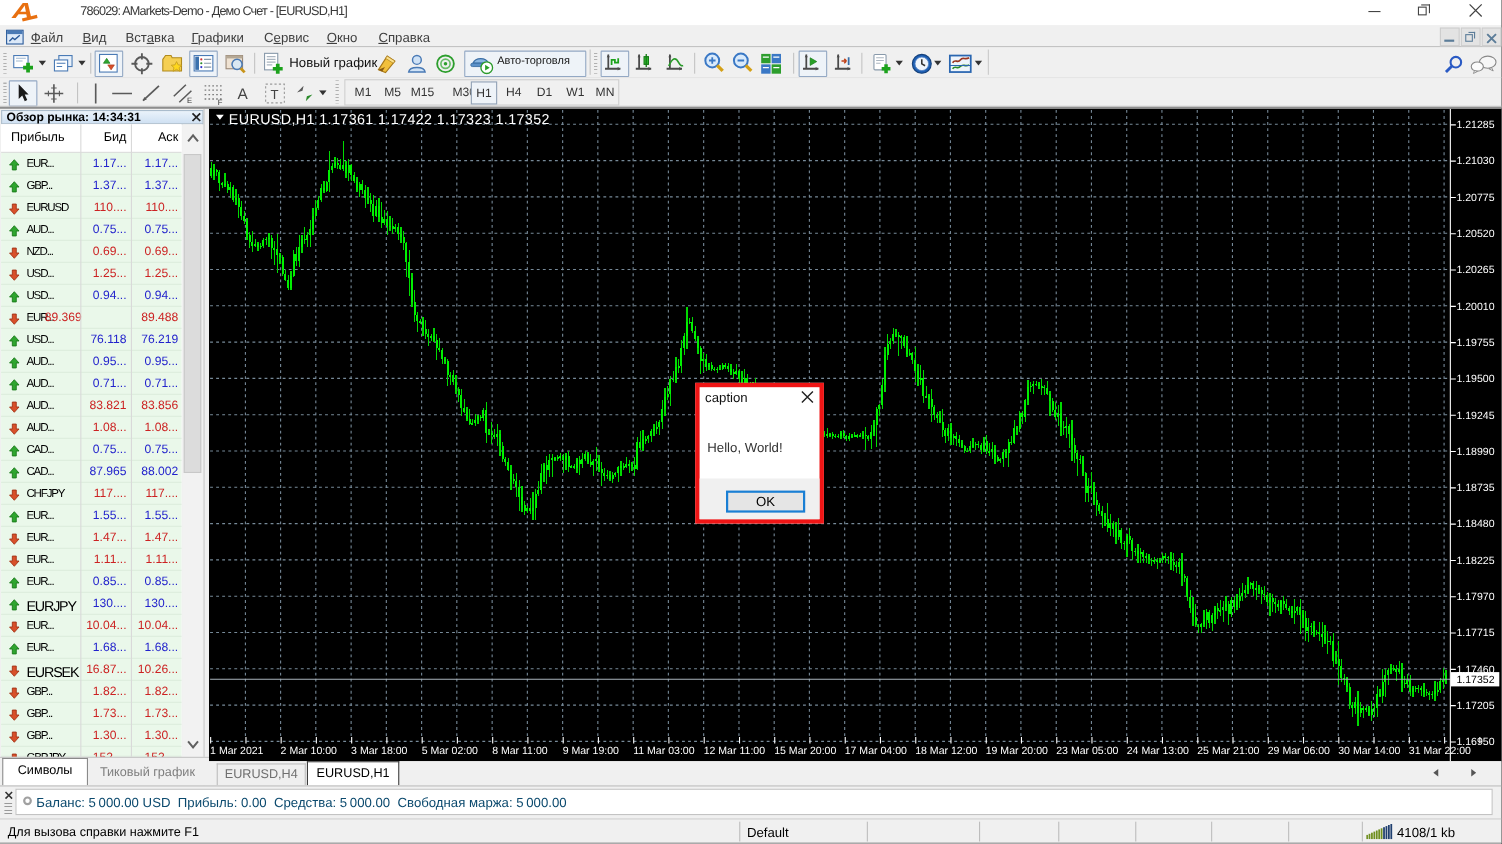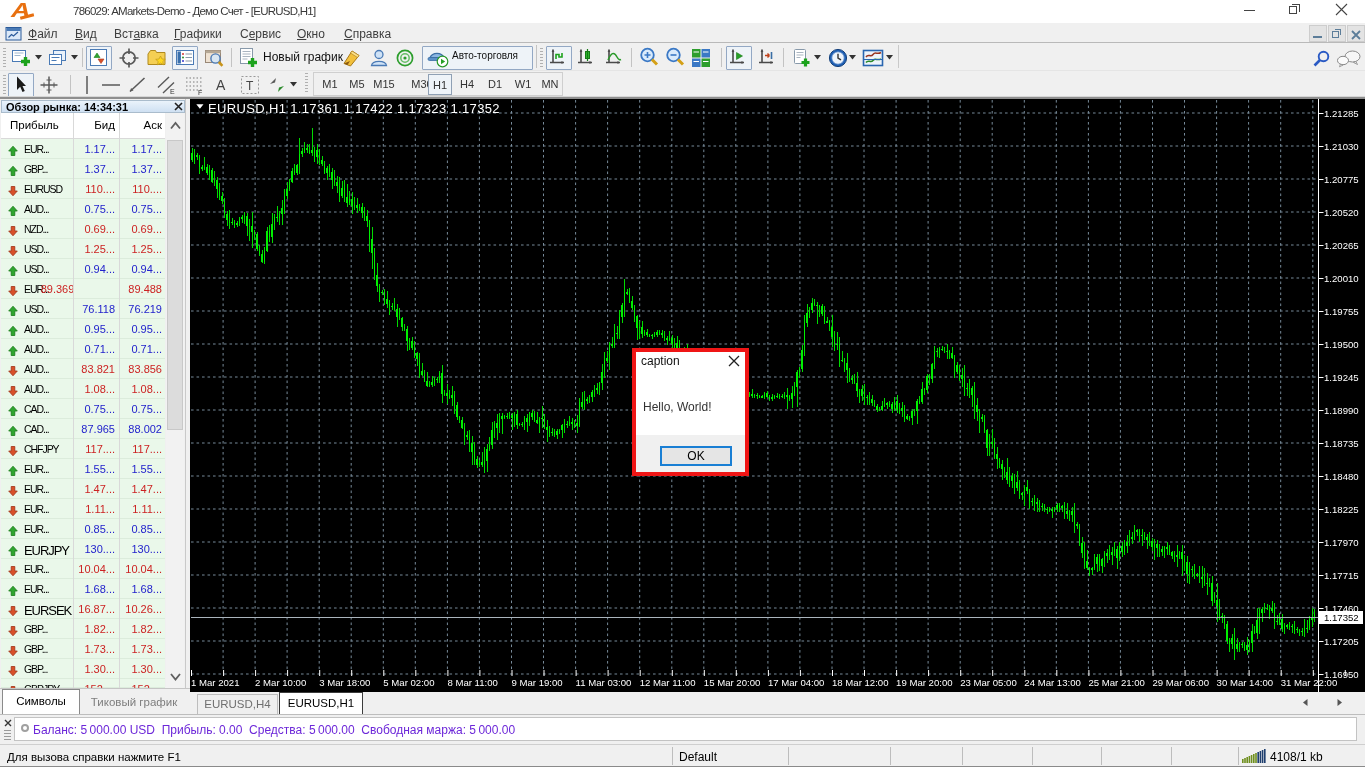--- a/index.html
+++ b/index.html
@@ -536,21 +536,21 @@
 <svg class="ab" style="left:1336px;top:698px" width="8" height="9">
     <path d="M1.5 1 6 4.5 1.5 8z" fill="#555"></path>
   </svg>
 <div style="position:absolute;left:0;top:714px;width:1365px;height:30px;background:#f0f0f0;border-top:1px solid #bdbdbd"></div>
 <svg class="ab" style="left:4px;top:719px" width="8" height="8">
     <path d="M1 1l6 6M7 1 1 7" stroke="#333" stroke-width="1.4"></path>
   </svg>
 <div style="position:absolute;left:4px;top:730px;width:7px;height:10px;background:repeating-linear-gradient(to bottom,#9a9a9a 0 1px,#f0f0f0 1px 3px)"></div>
 <div style="position:absolute;left:14px;top:717px;width:1343px;height:24px;background:#fff;border:1px solid #c3c3c3"></div>
 <div style="position:absolute;left:21px;top:724px;width:8px;height:8px;border:2px solid #a0a0a0;border-radius:50%"></div>
-<div class="ab" style="left:33px;top:723px;font-size:12px;color:#6d28d9">Баланс: 5 000.00 USD&nbsp; Прибыль: 0.00&nbsp; Средства: 5 000.00&nbsp; Свободная маржа: 5 000.00</div>
+<div class="ab" style="left:33px;top:723px;font-size:12px;color:#0c4a6e">Баланс: 5 000.00 USD&nbsp; Прибыль: 0.00&nbsp; Средства: 5 000.00&nbsp; Свободная маржа: 5 000.00</div>
 <div style="position:absolute;left:0;top:744px;width:1365px;height:23px;background:#f0f0f0;border-top:1px solid #cfcfcf"></div>
 <div class="ab" style="left:7px;top:751px;font-size:11.5px;color:#000">Для вызова справки нажмите F1</div>
 <div style="position:absolute;left:672px;top:747px;width:1px;height:18px;background:#bdbdbd"></div>
 <div style="position:absolute;left:788px;top:747px;width:1px;height:18px;background:#bdbdbd"></div>
 <div style="position:absolute;left:890px;top:747px;width:1px;height:18px;background:#bdbdbd"></div>
 <div style="position:absolute;left:962px;top:747px;width:1px;height:18px;background:#bdbdbd"></div>
 <div style="position:absolute;left:1032px;top:747px;width:1px;height:18px;background:#bdbdbd"></div>
 <div style="position:absolute;left:1101px;top:747px;width:1px;height:18px;background:#bdbdbd"></div>
 <div style="position:absolute;left:1171px;top:747px;width:1px;height:18px;background:#bdbdbd"></div>
 <div style="position:absolute;left:1238px;top:747px;width:1px;height:18px;background:#bdbdbd"></div>

